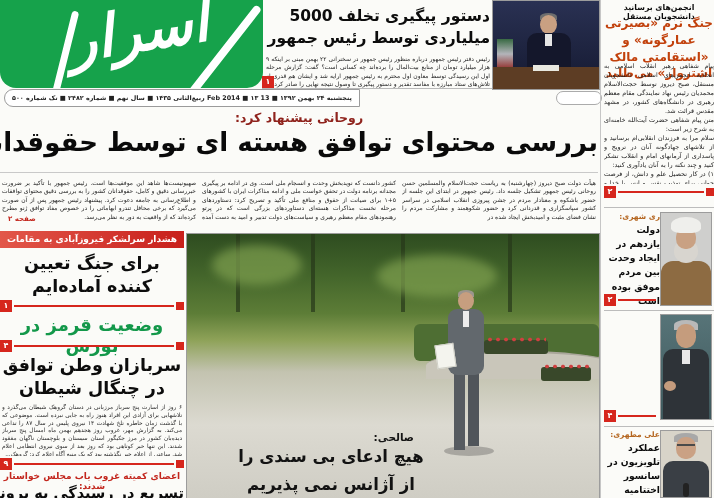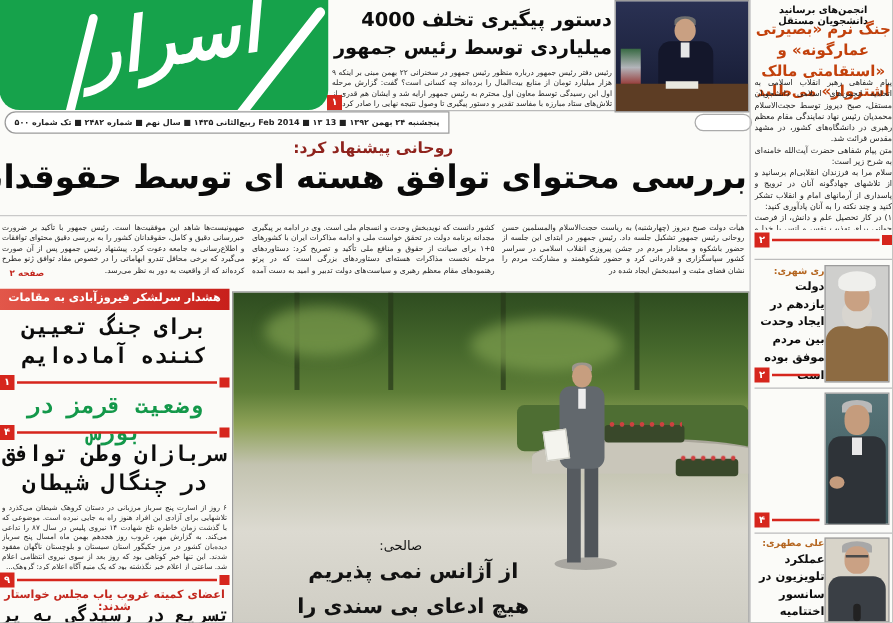--- a/index.html
+++ b/index.html
@@ -53,21 +53,21 @@
         line-height:1.4;text-align:justify;color:#1c1c1c;}
   .lc1{left:402px;width:194px;}
   .lc2{left:202px;width:194px;}
   .lc3{left:2px;width:194px;}
   .page-ref{position:absolute;left:8px;top:215px;font-size:7px;font-weight:700;color:#c3271e;}
 
   
   .lk-bar{position:absolute;left:0;top:231px;width:184px;height:17px;color:#fff;
         background:linear-gradient(90deg,#e2574a,#c8201b);font-size:9px;font-weight:700;
         text-align:center;line-height:17px;overflow:hidden;}
-  .lhead{position:absolute;left:0;width:184px;text-align:center;font-weight:900;color:#0c0c0c;font-family:Liberation Mono, monospace;}
+  .lhead{position:absolute;left:0;width:184px;text-align:center;font-weight:900;color:#0c0c0c;}
   .lh1{top:252px;font-size:17.5px;line-height:1.3;}
   .lh2{top:314px;font-size:18px;color:#13984a;}
   .lh3{top:354px;font-size:17.5px;line-height:1.3;}
   .lh4{top:485px;font-size:14.5px;white-space:nowrap;}
   .badge-row{position:absolute;height:12px;}
   .badge-row .bdg{position:absolute;left:0;top:0;}
   .badge-row .line{position:absolute;left:14px;right:10px;top:5px;height:1.5px;background:#d6261d;}
   .badge-row .cap{position:absolute;right:0;top:2px;width:8px;height:8px;background:#d6261d;}
   .br1{left:0;top:300px;width:184px;}
   .br2{left:0;top:340px;width:184px;}
@@ -95,21 +95,21 @@
   .gm-jacket{position:absolute;left:14px;top:17px;width:36px;height:66px;border-radius:9px;background:#62686d;}
   .gm-shirt{position:absolute;left:29px;top:19px;width:6px;height:16px;background:#ececec;}
   .gm-paper{position:absolute;left:2px;top:52px;width:17px;height:22px;background:#f4f4ee;
         border:1px solid #cfcfc6;transform:rotate(-8deg);}
   .gm-leg1{position:absolute;left:20px;top:82px;width:11px;height:76px;background:#565b60;}
   .gm-leg2{position:absolute;left:34px;top:82px;width:11px;height:72px;background:#50555a;}
   .gm-shadow{position:absolute;left:10px;top:154px;width:50px;height:10px;border-radius:50%;
         background:rgba(60,60,60,.3);}
 
   .quote{position:absolute;left:228px;top:431px;width:206px;text-align:center;z-index:4;}
-  .q-speaker{font-size:10.5px;font-weight:400;text-align:center;padding-right:20px;color:#151515;}
+  .q-speaker{font-size:10.5px;font-weight:700;text-align:right;padding-right:20px;color:#151515;}
   .q-line{font-size:16.5px;font-weight:900;color:#121212;line-height:1.7;}
 
   
   .r-kicker1{position:absolute;left:604px;top:3px;width:110px;text-align:center;
         font-size:7.8px;font-weight:700;color:#0c0c0c;}
   .r-head1{position:absolute;left:604px;top:15px;width:110px;text-align:center;
         font-size:12px;font-weight:800;line-height:1.4;color:#c2410c;}
   .r-body1{position:absolute;left:604px;top:62px;width:110px;height:122px;overflow:hidden;
         font-size:6.4px;line-height:1.4;text-align:justify;color:#222;white-space:pre-line;}
   .brr1{left:604px;top:186px;width:110px;}
@@ -152,21 +152,21 @@
   <div class="logo">
     <div class="logo-stroke stroke1"></div>
     <div class="logo-stroke stroke2"></div>
     <div class="logo-word">اسرار</div>
   </div>
   <div class="datebar">پنجشنبه ۲۴ بهمن ۱۳۹۲ ■ 13 Feb 2014 ■ ۱۳ ربیع‌الثانی ۱۴۳۵ ■ سال نهم ■ شماره ۲۴۸۲ ■ تک شماره ۵۰۰ تومان</div>
   <div class="rule-top"></div>
   <div class="capsule"></div>
   <div class="v-div"></div>
 
-  <div class="ts-headline">دستور پیگیری تخلف 4000 میلیاردی توسط رئیس جمهور</div>
+  <div class="ts-headline">دستور پیگیری تخلف 5000 میلیاردی توسط رئیس جمهور</div>
   <div class="ts-body">رئیس دفتر رئیس جمهور درباره منظور رئیس جمهور در سخنرانی ۲۲ بهمن مبنی بر اینکه ۹ هزار میلیارد تومان از منابع بیت‌المال را برده‌اند چه کسانی است؟ گفت: گزارش مرحله اول این رسیدگی توسط معاون اول محترم به رئیس جمهور ارایه شد و ایشان هم قدری از تلاش‌های ستاد مبارزه با مفاسد تقدیر و دستور پیگیری تا وصول نتیجه نهایی را صادر کردند.</div>
   <div class="badge ts-badge">۱</div>
   <div class="photo photo-podium">
     <div class="pp-flag"></div>
     <div class="pp-hair"></div>
     <div class="pp-head"></div>
     <div class="pp-suit"></div>
     <div class="pp-shirt"></div>
     <div class="pp-podium"></div>
     <div class="pp-paper"></div>
@@ -227,22 +227,22 @@
       <div class="gm-leg2"></div>
       <div class="gm-jacket"></div>
       <div class="gm-shirt"></div>
       <div class="gm-hair"></div>
       <div class="gm-head"></div>
       <div class="gm-paper"></div>
     </div>
   </div>
   <div class="quote">
     <div class="q-speaker">صالحی:</div>
+    <div class="q-line">هیچ ادعای بی سندی را</div>
     <div class="q-line">از آژانس نمی پذیریم</div>
-    <div class="q-line">هیچ ادعای بی سندی را</div>
   </div>
 
   <div class="r-kicker1">انجمن‌های برسانید دانشجویان مستقل</div>
   <div class="r-head1">جنگ نرم «بصیرتی عمارگونه» و «استقامتی مالک اشتروار» می‌طلبد</div>
   <div class="r-body1">پیام شفاهی رهبر انقلاب اسلامی به اتحادیه انجمن‌های اسلامی دانشجویان مستقل، صبح دیروز توسط حجت‌الاسلام محمدیان رئیس نهاد نمایندگی مقام معظم رهبری در دانشگاه‌های کشور، در مشهد مقدس قرائت شد.
 متن پیام شفاهی حضرت آیت‌الله خامنه‌ای به شرح زیر است:
 سلام مرا به فرزندان انقلابی‌ام برسانید و از تلاشهای جهادگونه آنان در ترویج و پاسداری از آرمانهای امام و انقلاب تشکر کنید و چند نکته را به آنان یادآوری کنید:
 ۱) در کار تحصیل علم و دانش، از فرصت جوانی برای تهذیب نفس و انس با خدا و آشنایی عمیق با معارف قرآن و اهل‌بیت (علیهم السلام) بهره ببرید.</div>
   <div class="badge-row brr1">
     <div class="badge bdg">۲</div>

